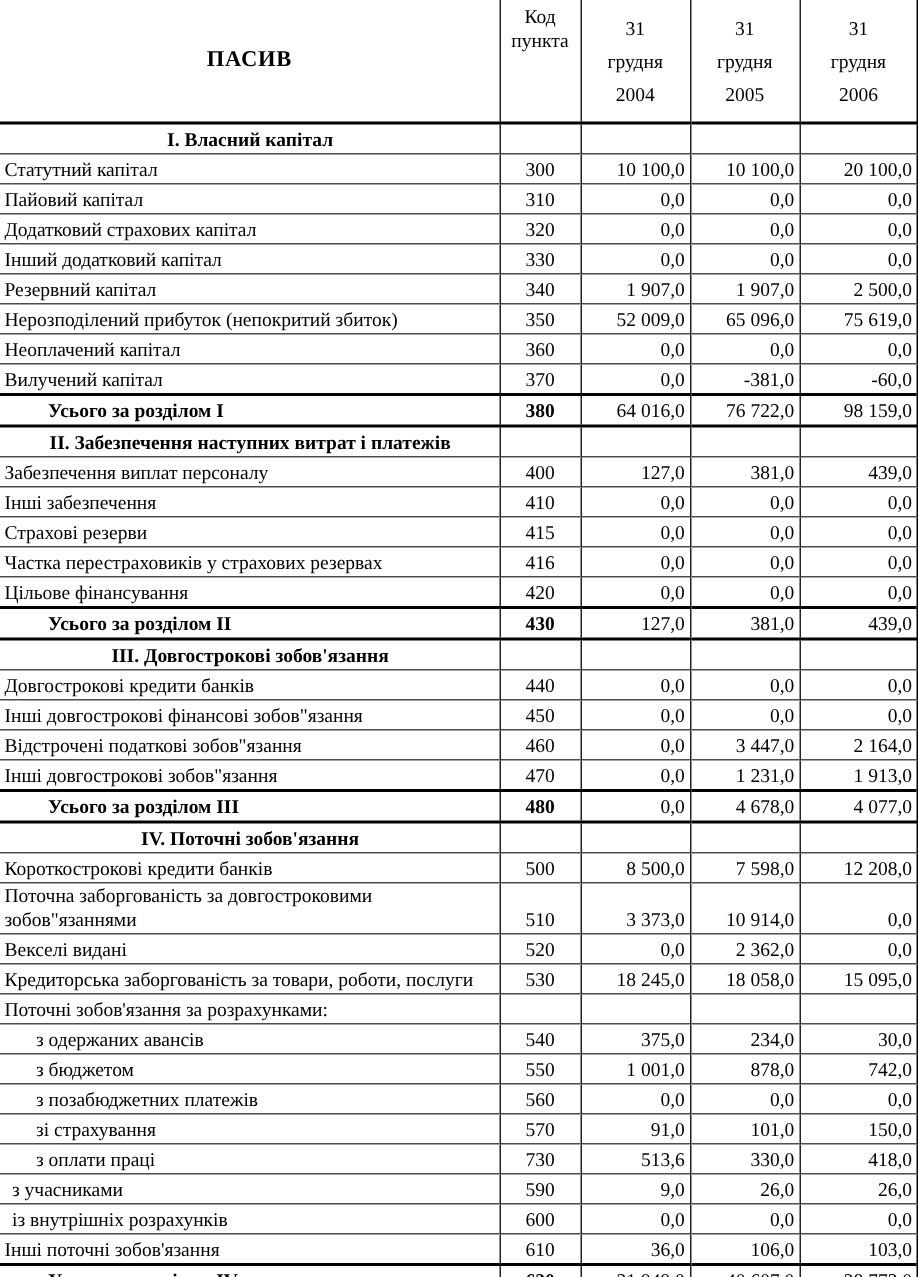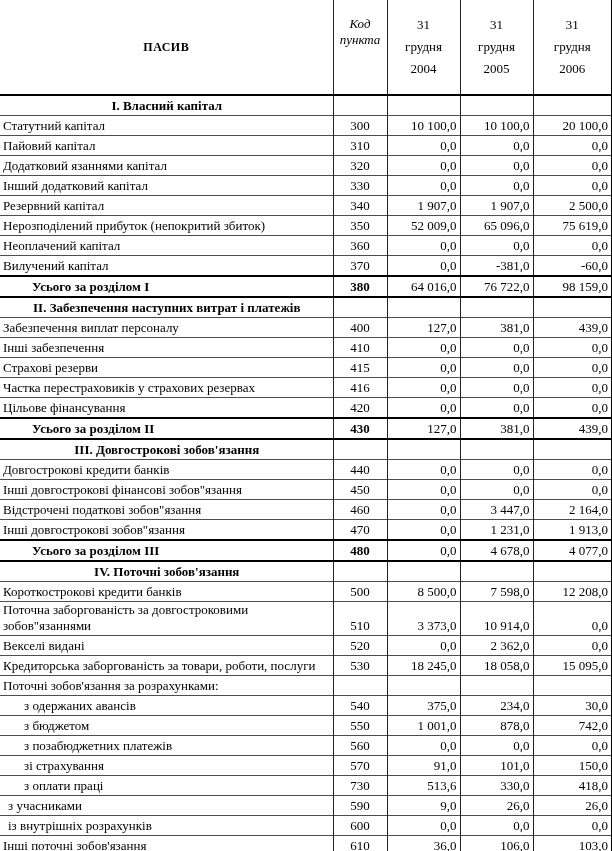--- a/index.html
+++ b/index.html
@@ -25,29 +25,28 @@
   }
   thead th {
     height: 78px;
     font-weight: normal;
     border-bottom: 2px solid #000;
     vertical-align: middle;
     text-align: center;
   }
   th.h-title {
     font-weight: bold;
-    font-size: 12px;
+    font-size: 15px;
     letter-spacing: 0.5px;
     margin-left: 46px;
   }
   th.h-code {
     vertical-align: top;
-    padding-top: 16px;
+    padding-top: 3px;
     line-height: 16px;
-    font-style: italic;
   }
   th.h-date {
     line-height: 22px;
   }
   .h-code, .h-date, .c-code, .c-val {
     border-left: 1px solid #222;
   }
   th:last-child, td:last-child {
     border-right: 2px solid #000;
   }
@@ -134,21 +133,21 @@
         <td class="c-val">20 100,0</td>
       </tr>
       <tr class="item">
         <td class="c-name">Пайовий капітал</td>
         <td class="c-code">310</td>
         <td class="c-val">0,0</td>
         <td class="c-val">0,0</td>
         <td class="c-val">0,0</td>
       </tr>
       <tr class="item">
-        <td class="c-name">Додатковий язаннями капітал</td>
+        <td class="c-name">Додатковий страхових капітал</td>
         <td class="c-code">320</td>
         <td class="c-val">0,0</td>
         <td class="c-val">0,0</td>
         <td class="c-val">0,0</td>
       </tr>
       <tr class="item">
         <td class="c-name">Інший додатковий капітал</td>
         <td class="c-code">330</td>
         <td class="c-val">0,0</td>
         <td class="c-val">0,0</td>

